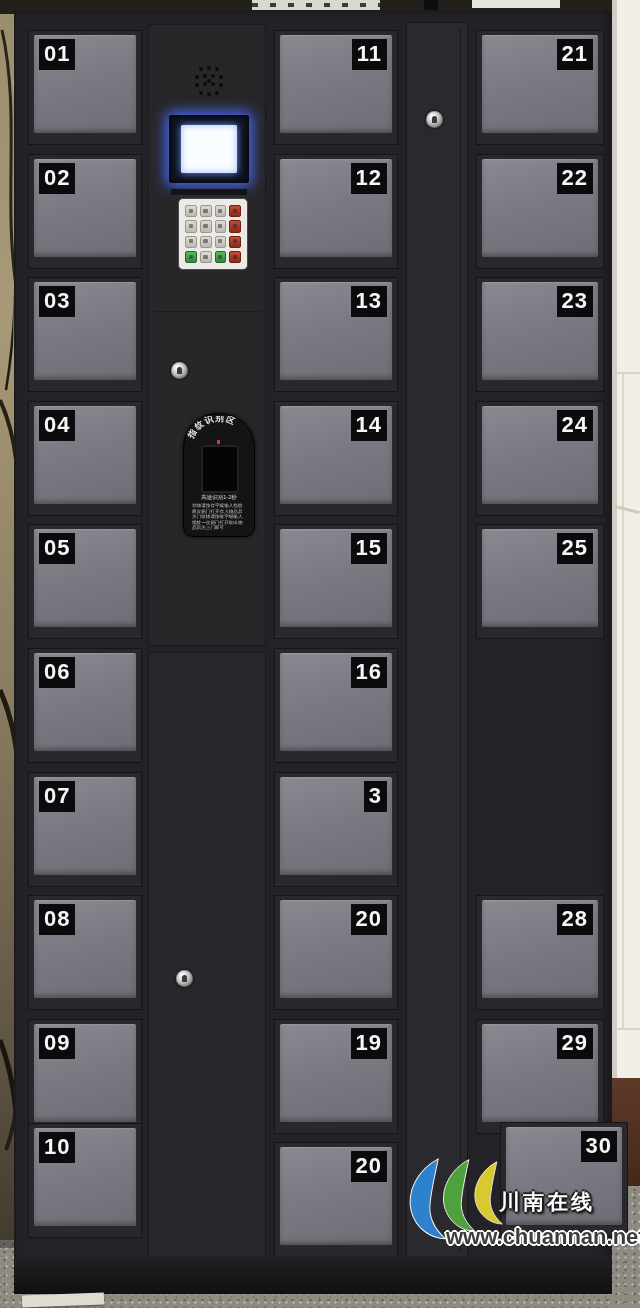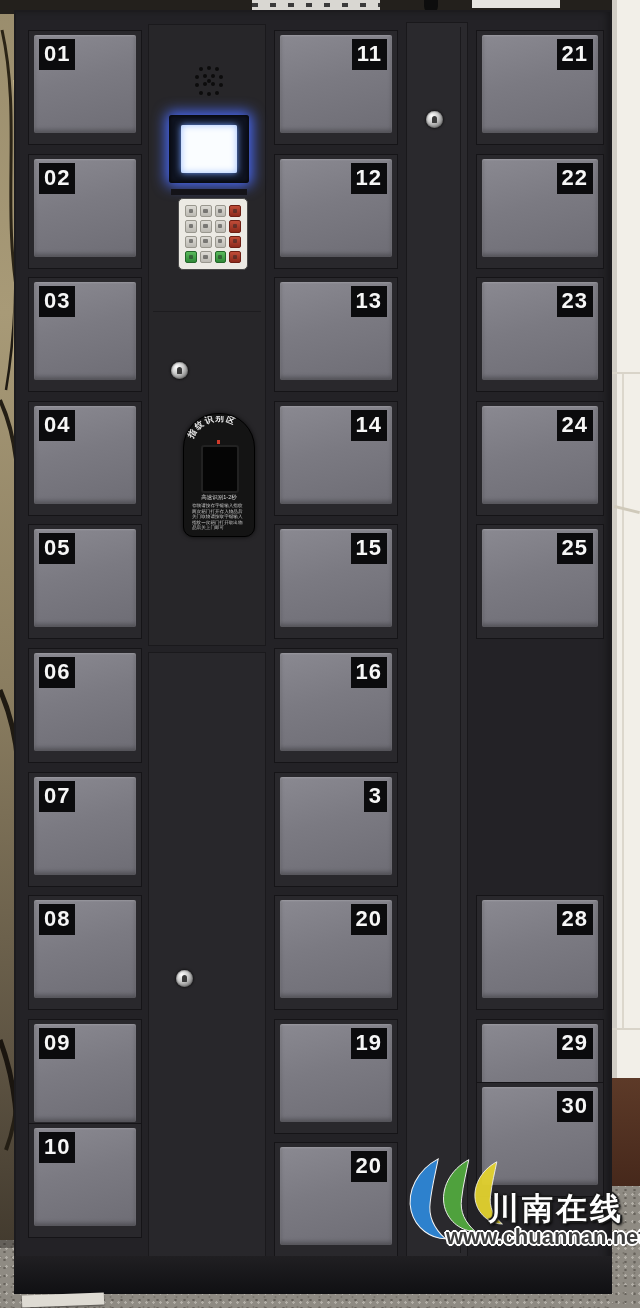--- a/index.html
+++ b/index.html
@@ -92,21 +92,21 @@
   .fp-window{position:absolute;left:17px;top:31px;width:34px;height:44px;background:#050505;border:2px solid #222;border-radius:3px;}
   .fp-subtitle{position:absolute;left:0;top:80px;width:100%;text-align:center;font-size:5.5px;color:#ddd;}
   .fp-instructions{position:absolute;left:8px;right:6px;top:89px;font-size:4.6px;line-height:5.6px;color:#c8c8c8;}
 
   .col-narrow{position:absolute;left:392px;top:12px;width:62px;height:1236px;background:#2a292d;border:1px solid #19181b;box-sizing:border-box;}
   .col-narrow::after{content:"";position:absolute;right:6px;top:4px;bottom:4px;width:1px;background:#1a191c;}
 
   
   .watermark{position:absolute;left:400px;top:1150px;width:240px;height:130px;z-index:50;}
   .wm-logo{position:absolute;left:6px;top:6px;}
-  .wm-title{position:absolute;left:88px;top:38px;font-size:31px;font-weight:bold;color:#fff;letter-spacing:3px;white-space:nowrap;
+  .wm-title{position:absolute;left:99px;top:38px;font-size:21px;font-weight:bold;color:#fff;letter-spacing:3px;white-space:nowrap;
     text-shadow:2px 0 1px #1c1c1c,-2px 0 1px #1c1c1c,0 2px 1px #1c1c1c,0 -2px 1px #1c1c1c,2px 2px 3px #000;}
   .wm-url{position:absolute;left:46px;top:74px;font-size:22px;font-weight:bold;color:#3d3d3d;white-space:nowrap;
     text-shadow:2px 0 0 #fff,-2px 0 0 #fff,0 2px 0 #fff,0 -2px 0 #fff,1px 1px 0 #fff,-1px -1px 0 #fff,1px -1px 0 #fff,-1px 1px 0 #fff;}
 </style>
 </head>
 <body>
 
 <div class="scene">
 
   <div class="wall-left">
@@ -334,21 +334,21 @@
         <div class="door" style="top: 865.2px;">
           <div class="door-inset">
             <div class="num-label R">28</div>
           </div>
         </div>
         <div class="door" style="top: 988.8px;">
           <div class="door-inset">
             <div class="num-label R">29</div>
           </div>
         </div>
-        <div class="door" style="top: 1052px;">
+        <div class="door" style="top: 1092px; margin-left: 24px;">
           <div class="door-inset">
             <div class="num-label R">30</div>
           </div>
         </div>
       </div>
 
     <div class="cabinet-base"></div>
   </div>
 
   <div class="watermark">

